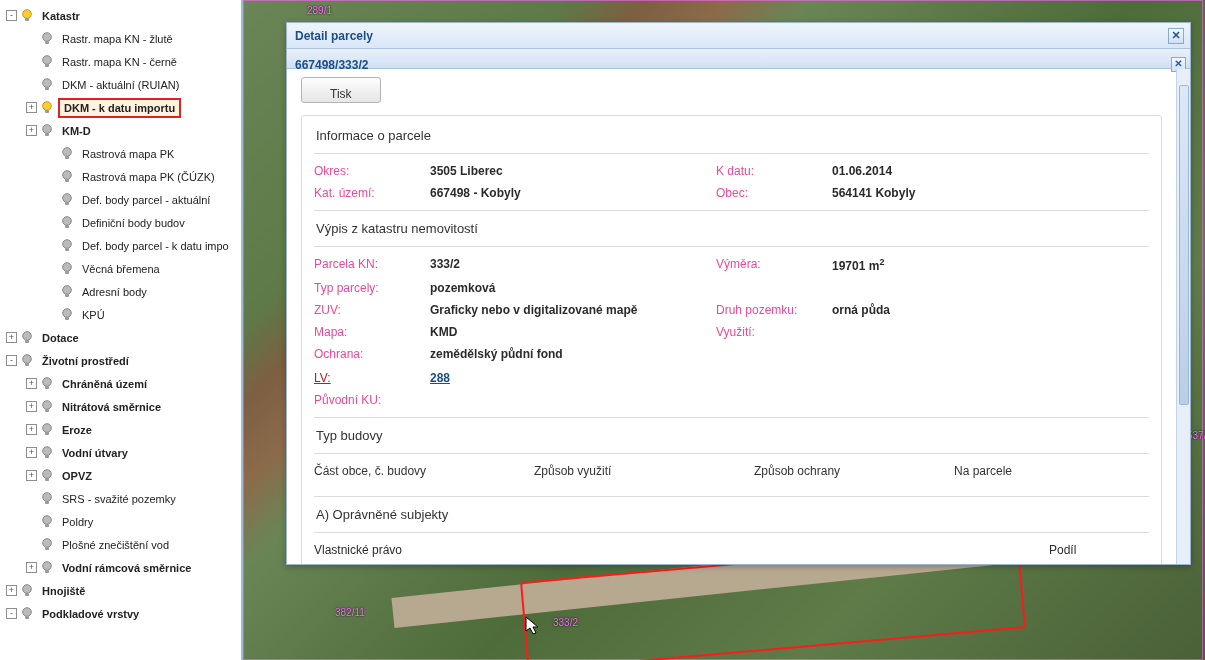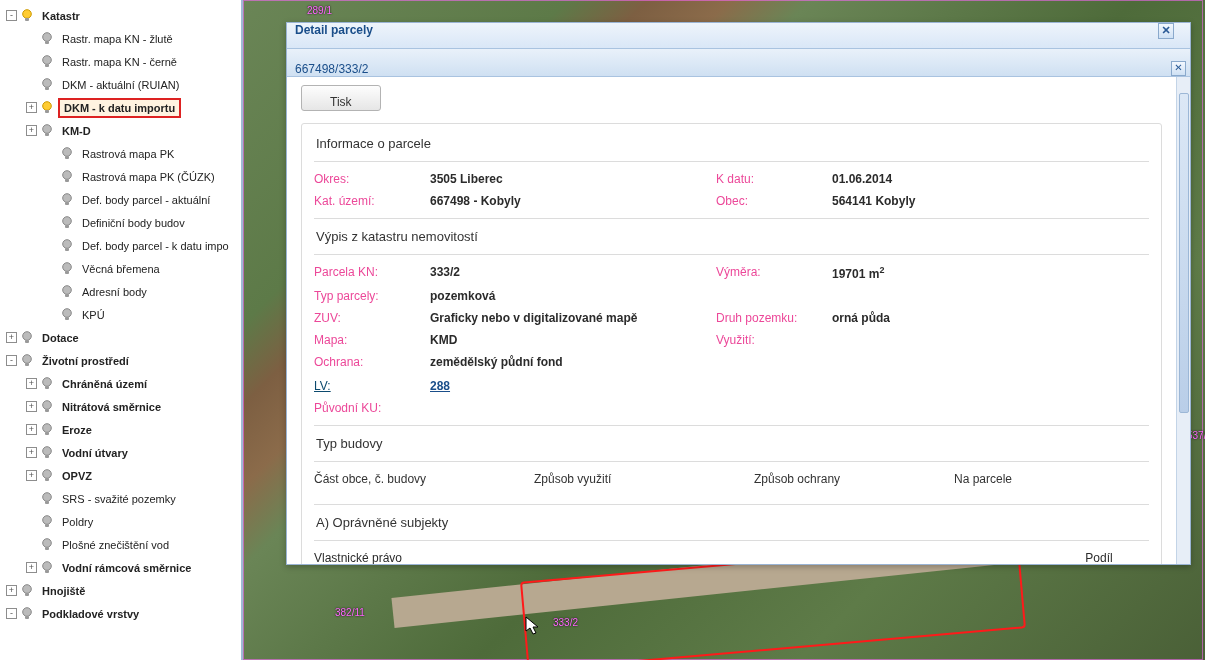--- a/index.html
+++ b/index.html
@@ -27,41 +27,41 @@
 .aerial{position:absolute;inset:0;background:
   linear-gradient(135deg,#6a8556 0%,#5d7a48 20%,#7d5f42 25%,#8b6b4a 30%,#6a8556 35%,#4e6b3a 55%,#5e7b48 75%,#4a6037 100%)}
 .plot{position:absolute;border:1px solid #ff66ff}
 .plabel{position:absolute;font-size:10px;color:#ff66ff;text-shadow:0 0 2px #000}
 .road{position:absolute;background:#b7a890;transform-origin:left center}
 .sel{position:absolute;border:2px solid #ff1a1a}
 .cursor{position:absolute;width:16px;height:20px;color:#fff}
 
 
 .dlg{position:absolute;left:43px;top:22px;width:905px;height:543px;border:1px solid #9ab4d4;background:#fff;box-shadow:0 2px 6px rgba(0,0,0,.25);display:flex;flex-direction:column}
-.dlg-tb{height:26px;background:linear-gradient(#eef4fb,#d9e7f7);border-bottom:1px solid #a9c3e0;display:flex;padding:0 16px 0 8px;font-size:12px;color:#1a4e8a;font-weight:bold}
+.dlg-tb{height:26px;background:linear-gradient(#eef4fb,#d9e7f7);border-bottom:1px solid #a9c3e0;display:flex;align-items:center;padding:0 6px 0 8px;font-size:12px;color:#1a4e8a;font-weight:bold}
 .dlg-tb .x{margin-left:auto;width:16px;height:16px;border:1px solid #8aa9cc;background:linear-gradient(#f3f8fe,#cfe1f4);font-size:11px;line-height:13px;text-align:center;color:#2a5a96;cursor:pointer}
-.inner-tb{height:28px;background:linear-gradient(#e9f1fa,#cfe0f2);border-bottom:1px solid #a9c3e0;display:flex;align-items:center;padding:12px 4px 0 8px;font-size:12px;color:#1a4e8a;font-weight:normal}
+.inner-tb{height:20px;background:linear-gradient(#e9f1fa,#cfe0f2);border-bottom:1px solid #a9c3e0;display:flex;align-items:center;padding:12px 4px 0 8px;font-size:12px;color:#1a4e8a;font-weight:bold}
 .inner-tb .x{margin-left:auto;width:15px;height:15px;border:1px solid #8aa9cc;background:linear-gradient(#f3f8fe,#cfe1f4);font-size:10px;line-height:12px;text-align:center;color:#2a5a96;cursor:pointer}
 .dlg-body{flex:1;display:flex;overflow:hidden}
 .dlg-scroll{width:14px;background:#e7eef7;border-left:1px solid #c3d4e7;display:flex;flex-direction:column}
 .dlg-scroll .thumb{width:10px;margin:16px auto 0;height:320px;background:linear-gradient(#dce8f6,#b9cee8);border:1px solid #9cb7d6;border-radius:2px}
 .dlg-content{flex:1;padding:8px 14px;font-size:12px;color:#2b2b2b;overflow:hidden}
 .btn{display:inline-block;height:26px;line-height:24px;padding:4px 28px;border:1px solid #b3b3b3;background:linear-gradient(#fdfdfd,#e6e6e6);border-radius:3px;font-size:12px;color:#333;cursor:pointer}
 .panel{border:1px solid #dcdcdc;border-radius:3px;margin-top:12px;padding:8px 12px 12px}
 .sec-title{font-size:13px;color:#333;margin:4px 0 10px 2px}
 .divider{height:1px;background:#dcdcdc;margin:10px 0}
 .grid{display:grid;grid-template-columns:110px 280px 110px 220px;row-gap:8px;column-gap:6px;font-size:12px}
 .grid .lbl{color:#ec4899}
 .grid .val{font-weight:bold}
 .link{color:#1a4e8a;text-decoration:underline;cursor:pointer;font-weight:bold}
-.link-lbl{color:#0c4a6e;text-decoration:underline}
+.link-lbl{color:#b91c1c;text-decoration:underline}
 .bud-head{display:grid;grid-template-columns:220px 220px 200px 120px;font-size:12px;color:#333;margin-top:4px}
 .own-head{display:flex;font-size:12px;margin-top:6px}
 .own-head .c1{flex:1}
-.own-head .c2{width:100px;text-align:center}
+.own-head .c2{width:100px;}
 sup{font-size:9px}
 
 </style>
 </head>
 <body>
 
 <div class="root">
 
   <div class="tree">
     <ul id="tree-root">

